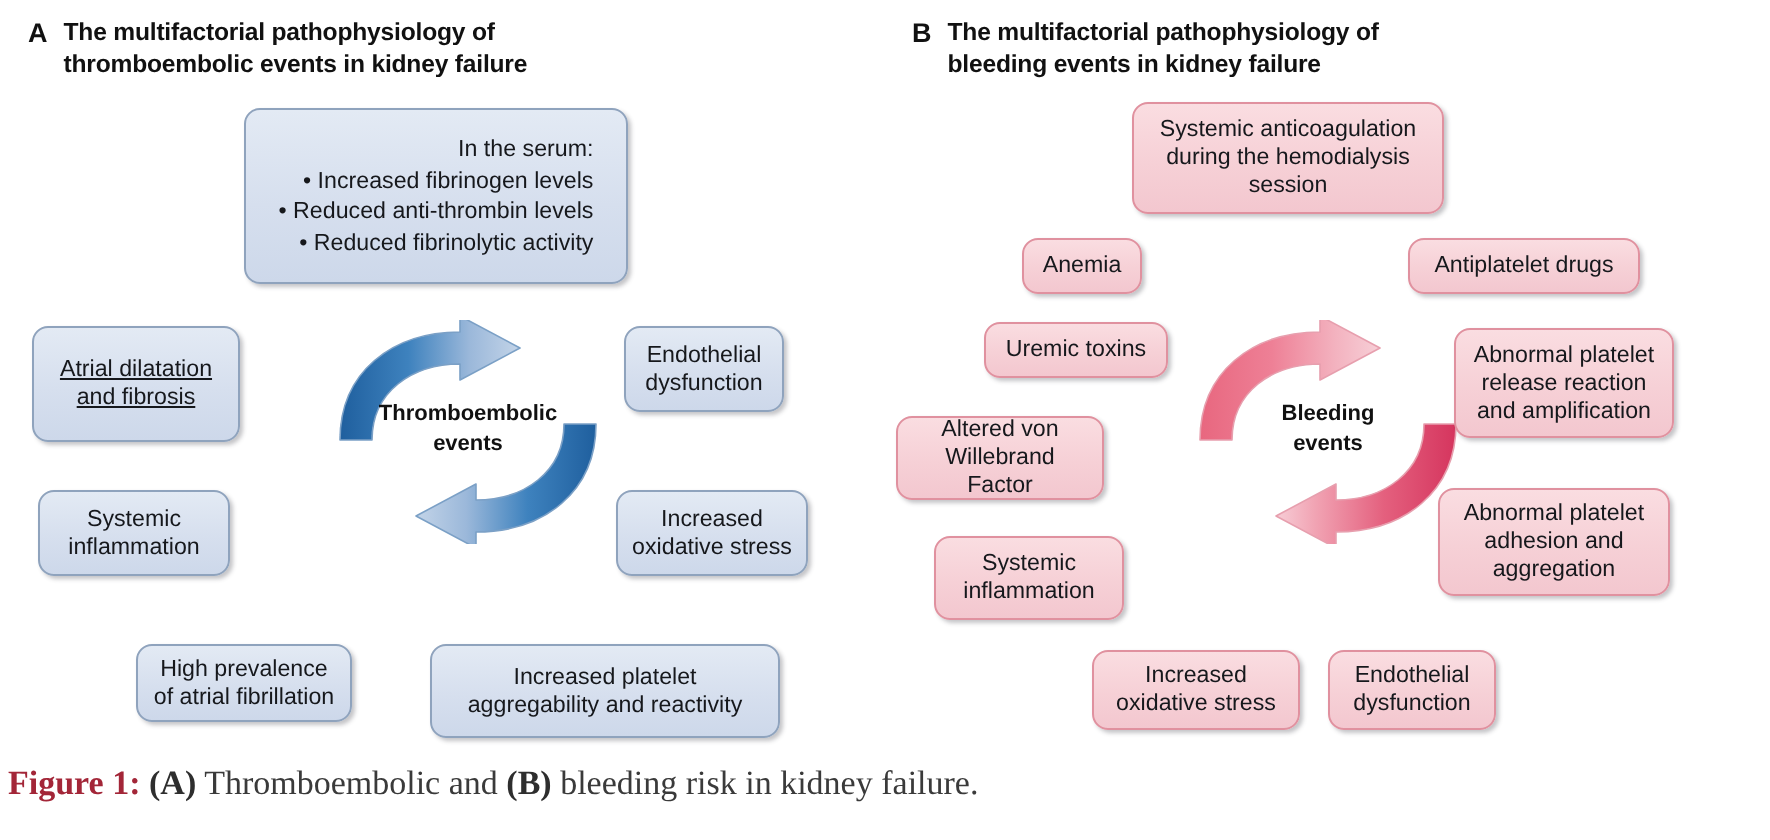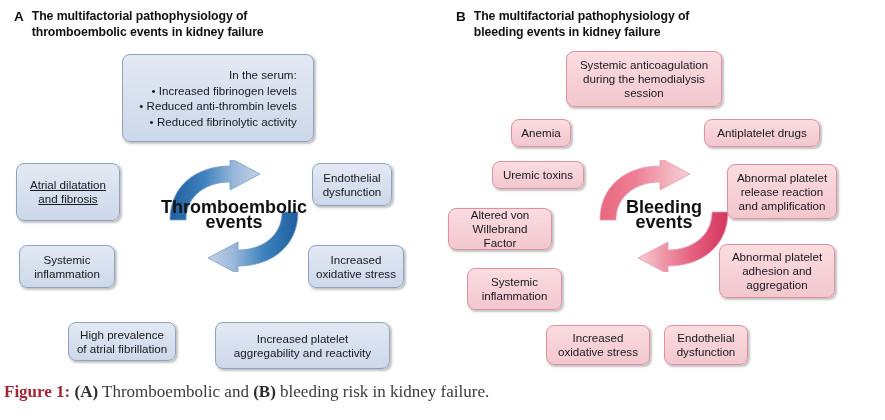--- a/index.html
+++ b/index.html
@@ -41,21 +41,21 @@
   .node.pink{
     background:linear-gradient(180deg,#fadde1 0%,#f6d0d6 55%,#f3c7cf 100%);
     border:1px solid #e0919f;
   }
   .node.serum{font-size:11.6px;line-height:15.5px;text-align:center;}
 
   
   .cycle{position:absolute;}
   .cycle-label{
     position:absolute;left:0;width:100%;text-align:center;
-    font-weight:bold;font-size:18px;line-height:14.5px;color:#111;
+    font-weight:bold;font-size:11px;line-height:14.5px;color:#111;
     white-space:pre-line;pointer-events:none;
   }
 
   
   .caption{
     position:absolute;left:4px;top:384px;width:860px;
     font-family:"Liberation Serif","DejaVu Serif",serif;
     font-size:17px;line-height:16px;color:#3a3a3a;
   }
   .caption .figno{font-family:"Liberation Serif","DejaVu Serif",serif;font-weight:bold;color:#a32638;}

